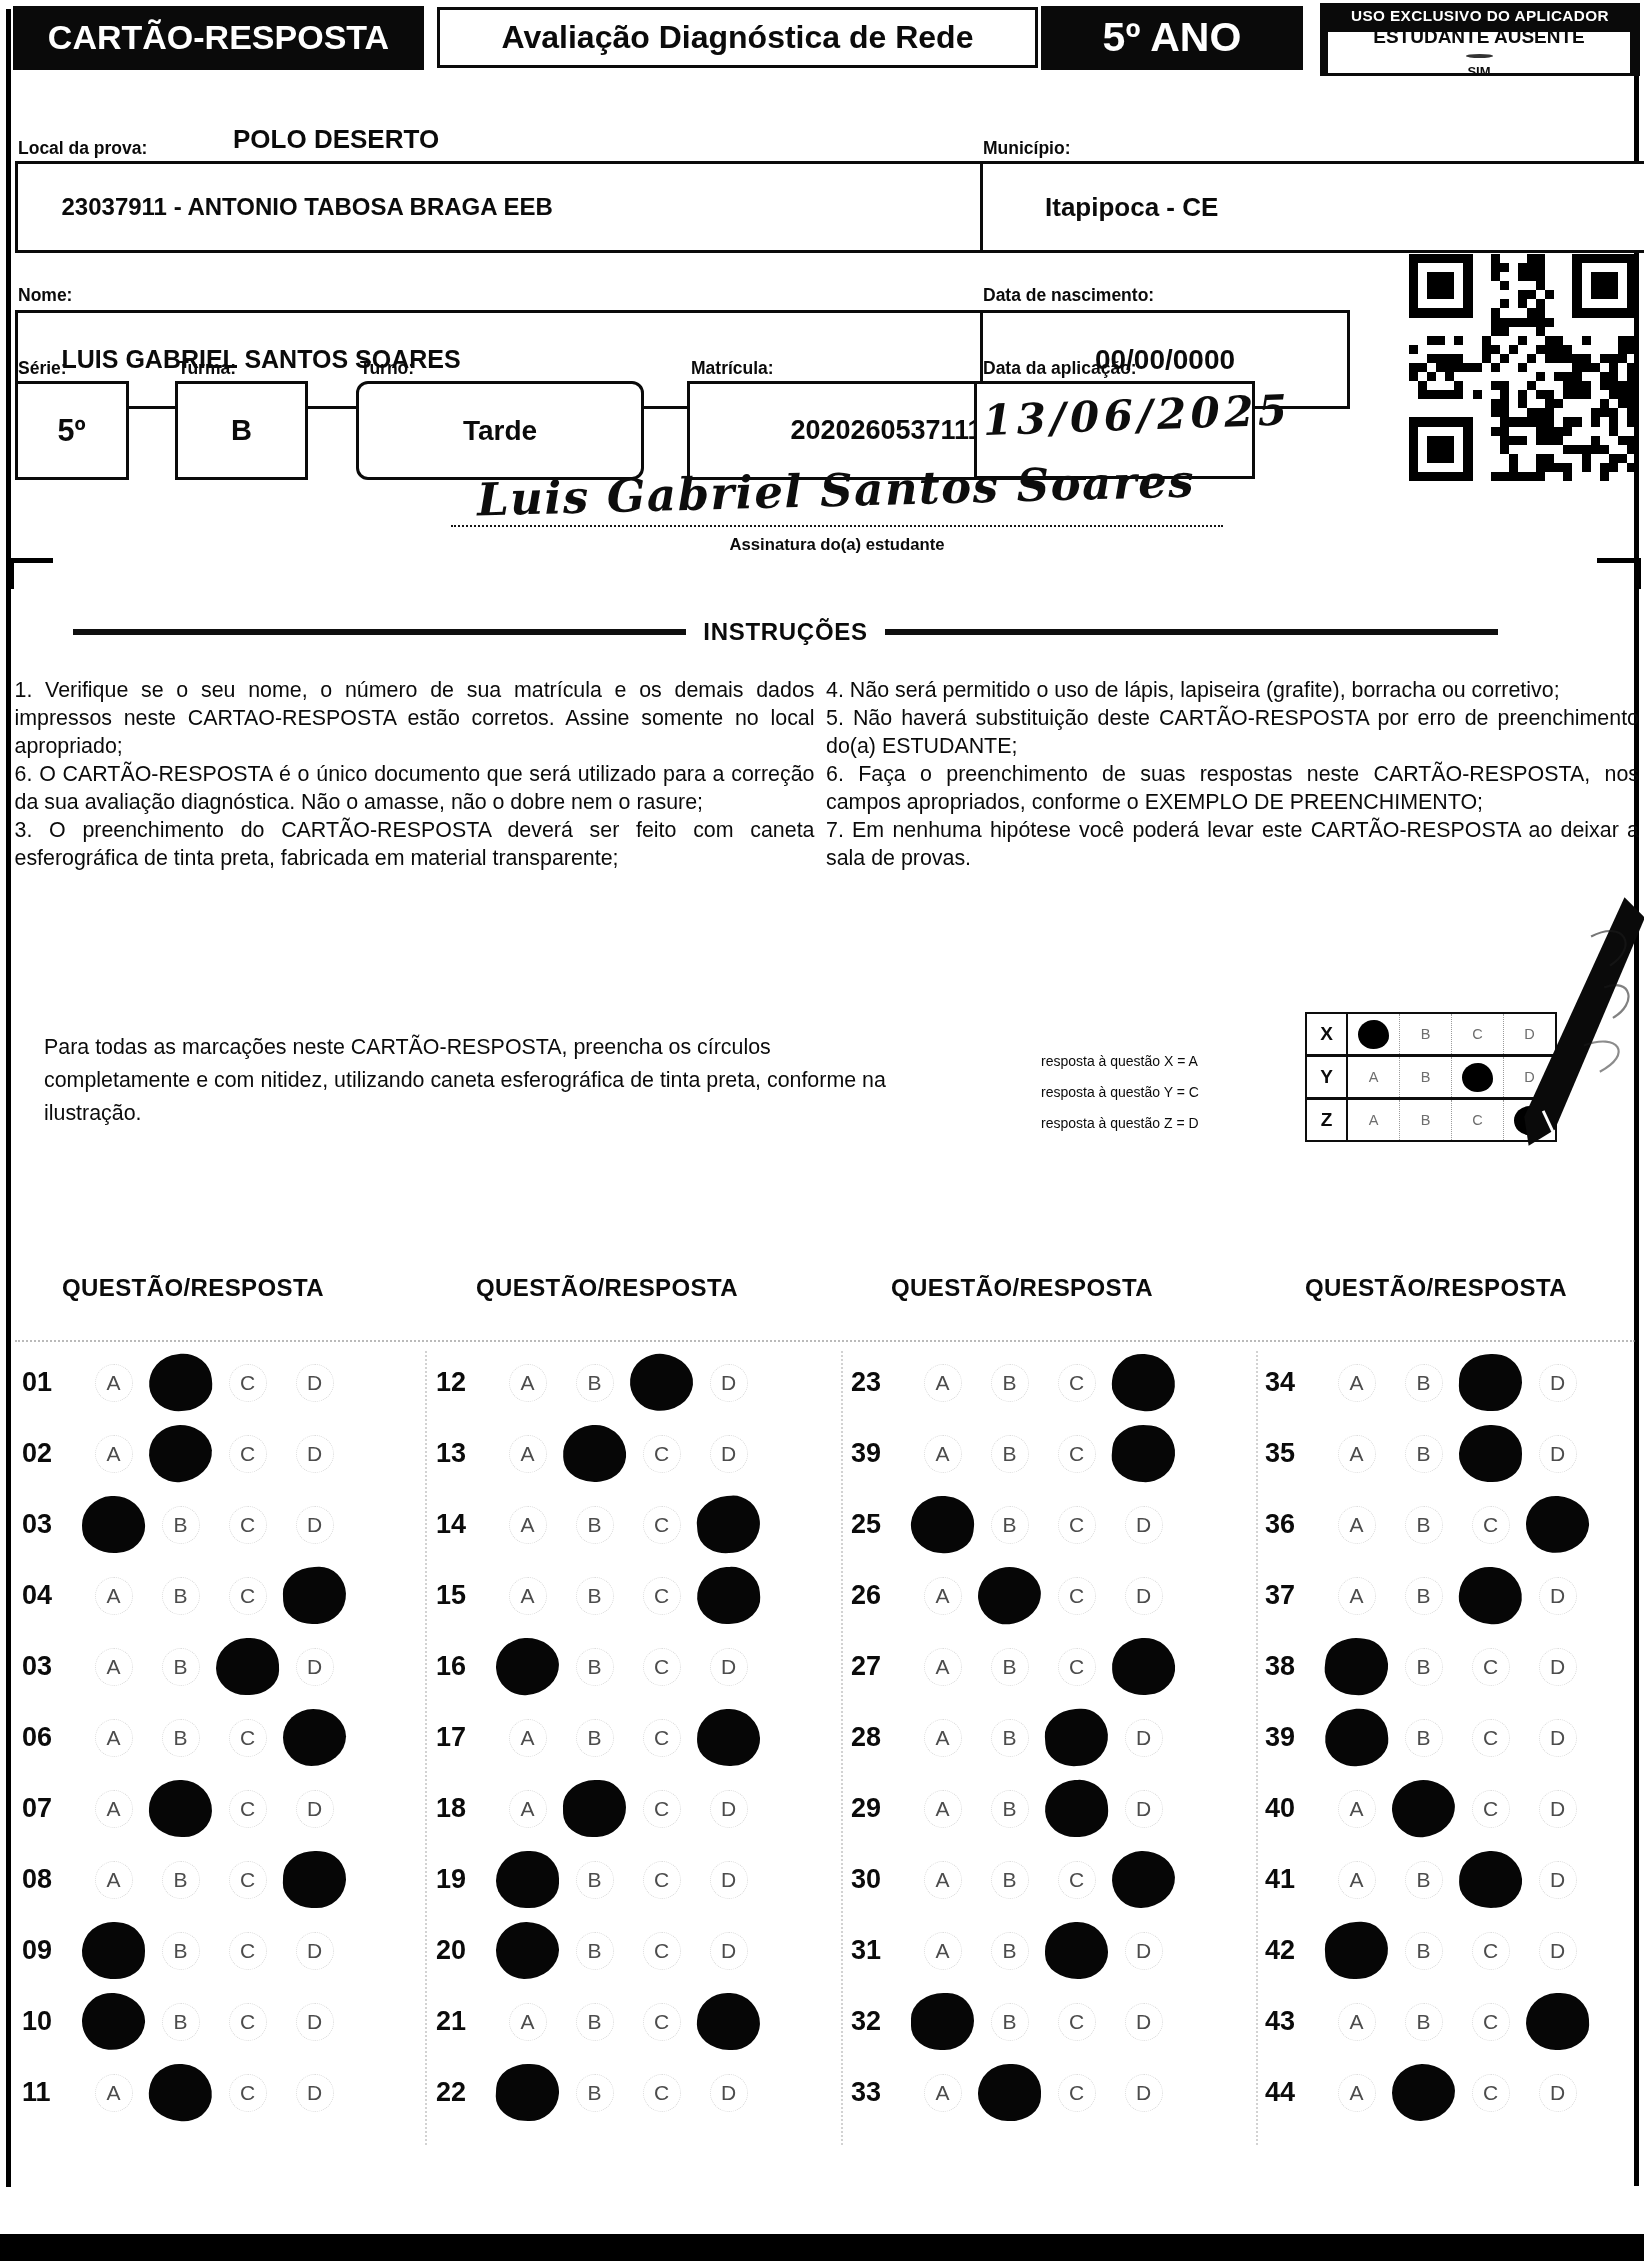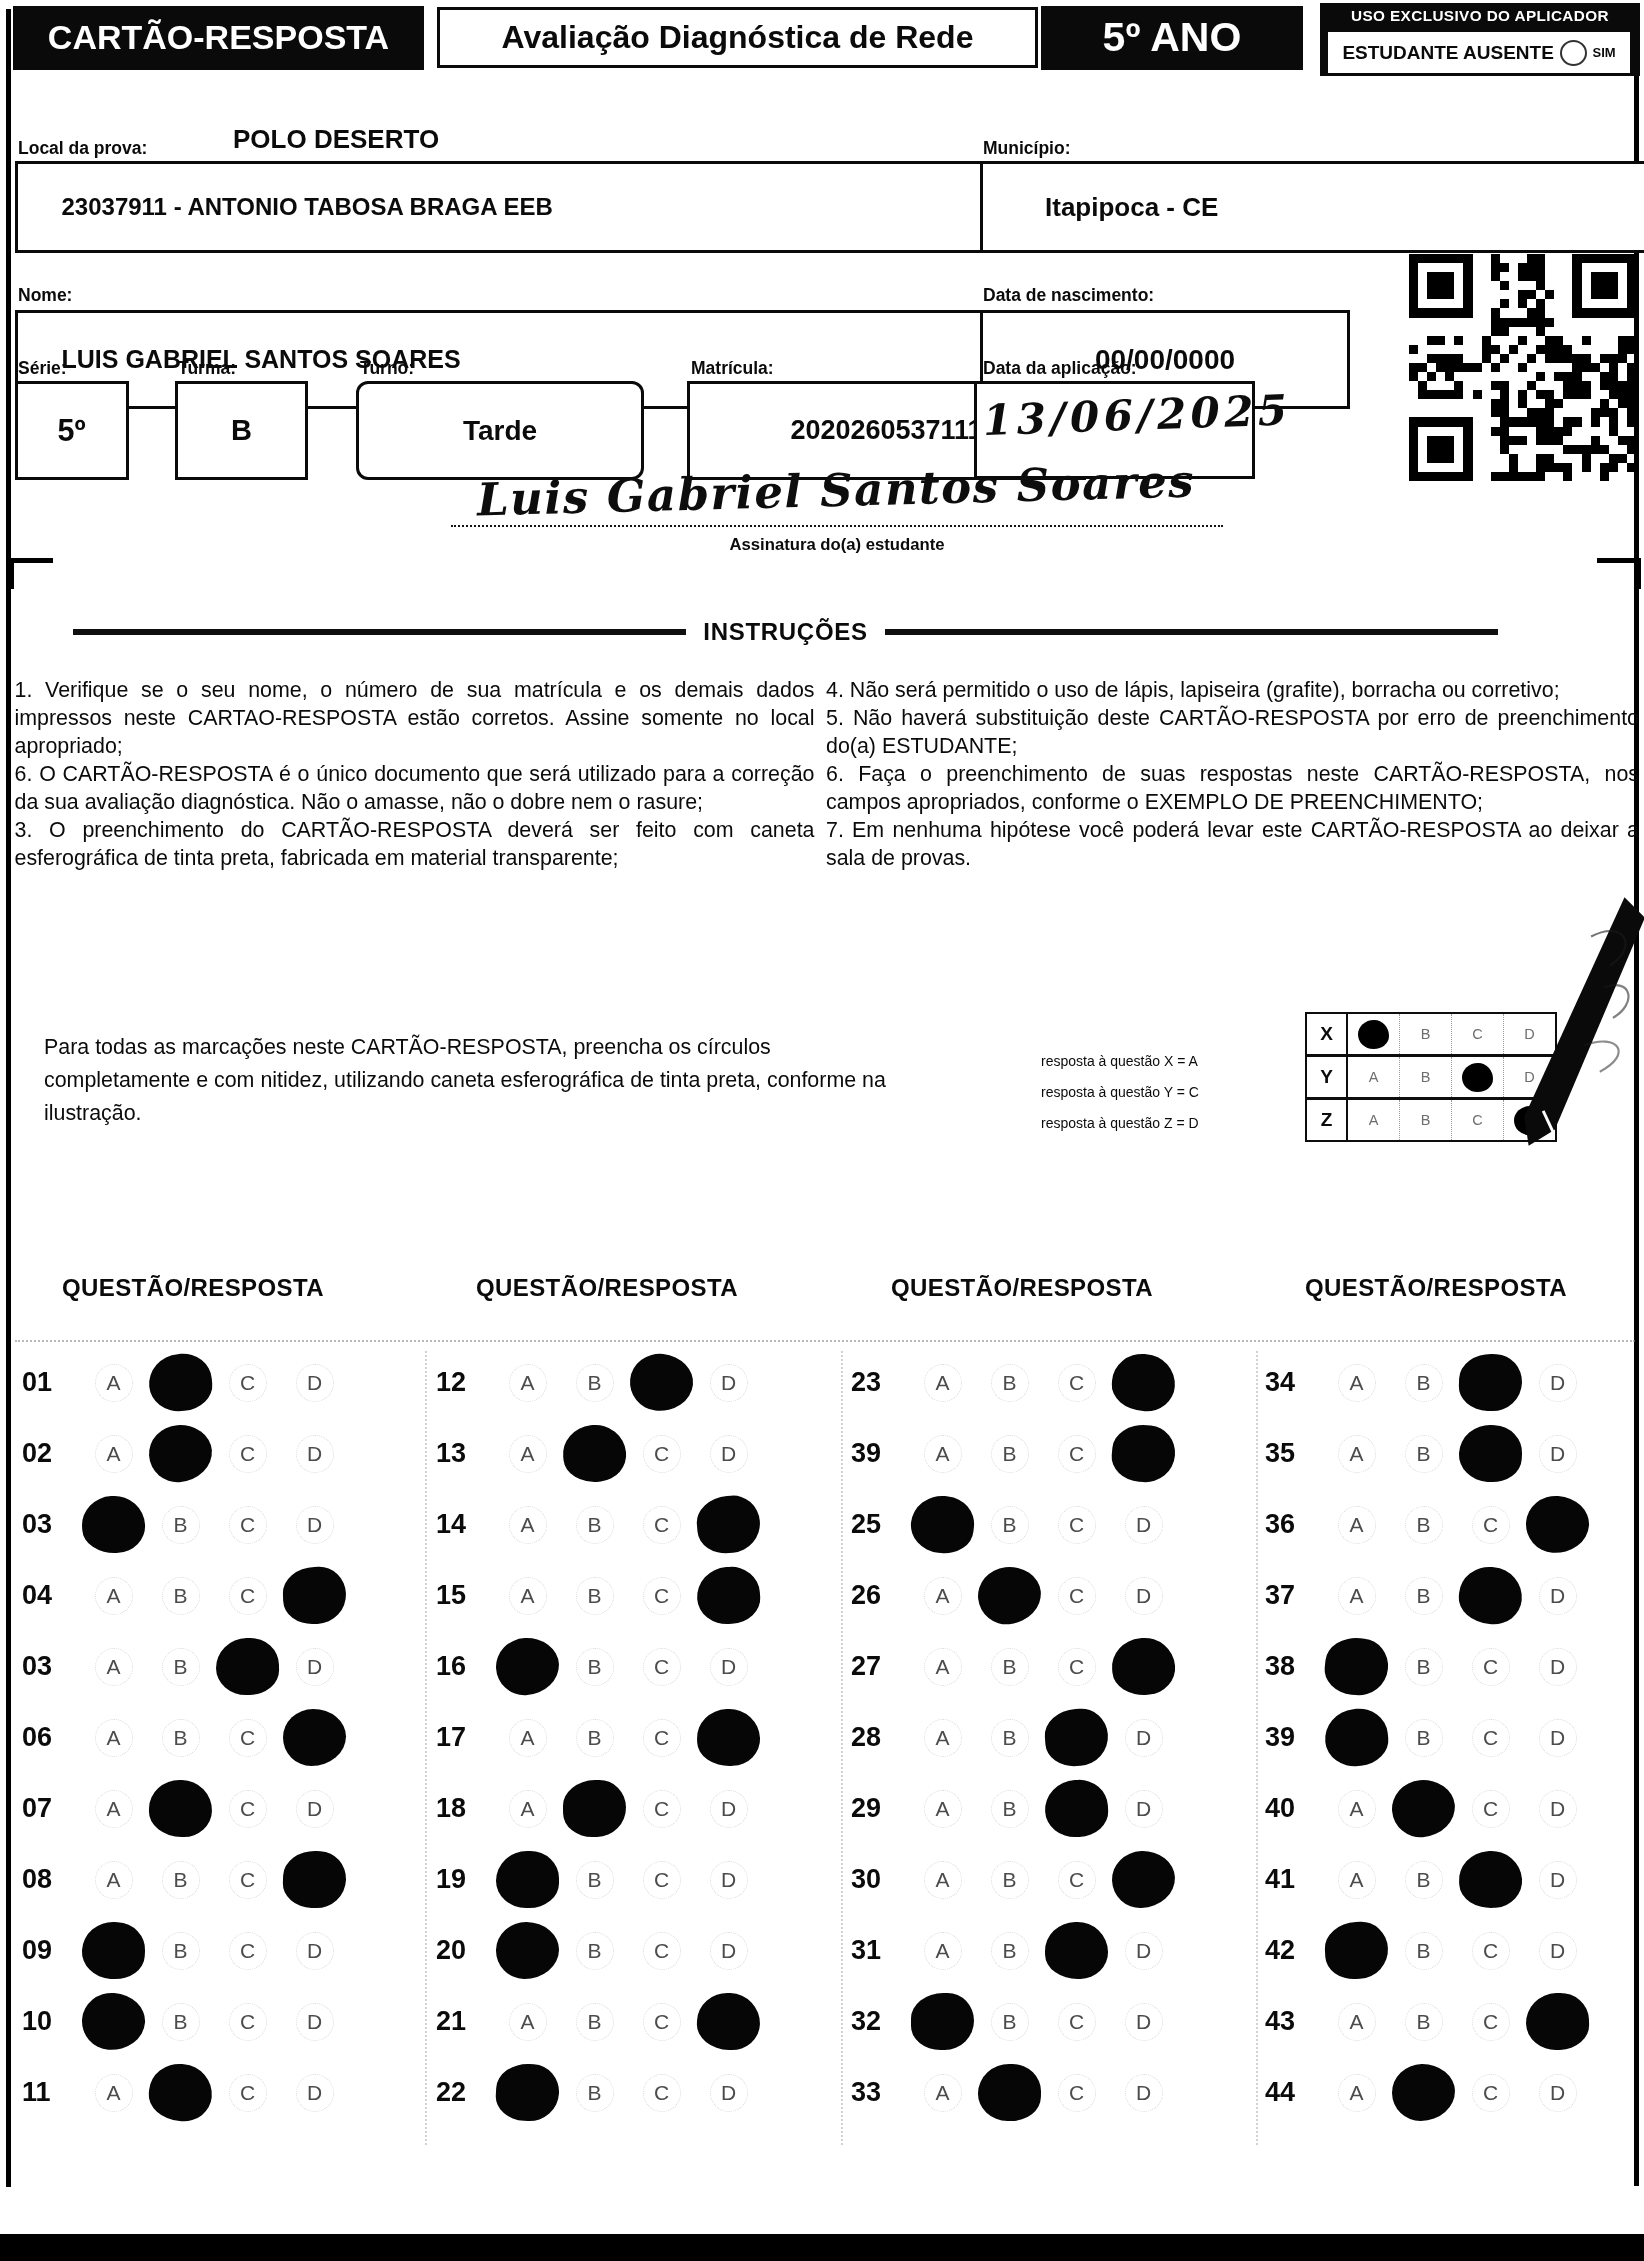--- a/index.html
+++ b/index.html
@@ -15,21 +15,21 @@
   .corner-left{left:8.7px;top:558px;border-top:5.8px solid #000;border-left:5.8px solid #000;}
   .corner-right{left:1597px;top:558px;border-top:5.8px solid #000;border-right:5.8px solid #000;}
 
   
   .hdr-black{background:#0a0a0a;color:#fff;display:flex;align-items:center;justify-content:center;}
   .hdr-card{left:13px;top:5.8px;width:411px;height:64px;font-size:34px;font-weight:bold;letter-spacing:0px;transform-origin:left center;}
   .hdr-exam{left:437px;top:7.3px;width:595px;height:55px;border:3.6px solid #0a0a0a;display:flex;align-items:center;justify-content:center;font-size:32px;font-weight:bold;}
   .hdr-grade{left:1041px;top:5.8px;width:262px;height:64px;font-size:41px;font-weight:bold;}
   .hdr-panel{left:1320px;top:2.9px;width:320px;height:73px;background:#0a0a0a;}
   .hdr-panel-label{left:1320px;top:7.3px;width:320px;text-align:center;color:#fff;font-size:15.3px;font-weight:bold;letter-spacing:0.4px;}
-  .absent-box{left:1328px;top:32px;width:302px;height:41px;background:#fff;display:flex;align-items:center;justify-content:center;gap:5.8px;}
+  .absent-box{left:1328px;top:32px;width:302px;height:41px;background:#fff;display:flex;align-items:center;justify-content:center;gap:5.8px;flex-direction:column;}
   .absent-label{font-size:19px;font-weight:bold;}
   .absent-circle{width:23px;height:22px;border:2.2px solid #333;border-radius:50%;}
   .absent-sim{font-size:13px;font-weight:bold;}
 
   
   .f-label{font-size:17.5px;font-weight:bold;}
   .f-box{border:3.6px solid #0a0a0a;display:flex;align-items:center;font-weight:bold;background:#fff;}
   .local-value{font-size:26px;font-weight:bold;}
   .v-school{font-size:24px;padding-left:44px;}
   .v-mun{font-size:26px;padding-left:62px;}

